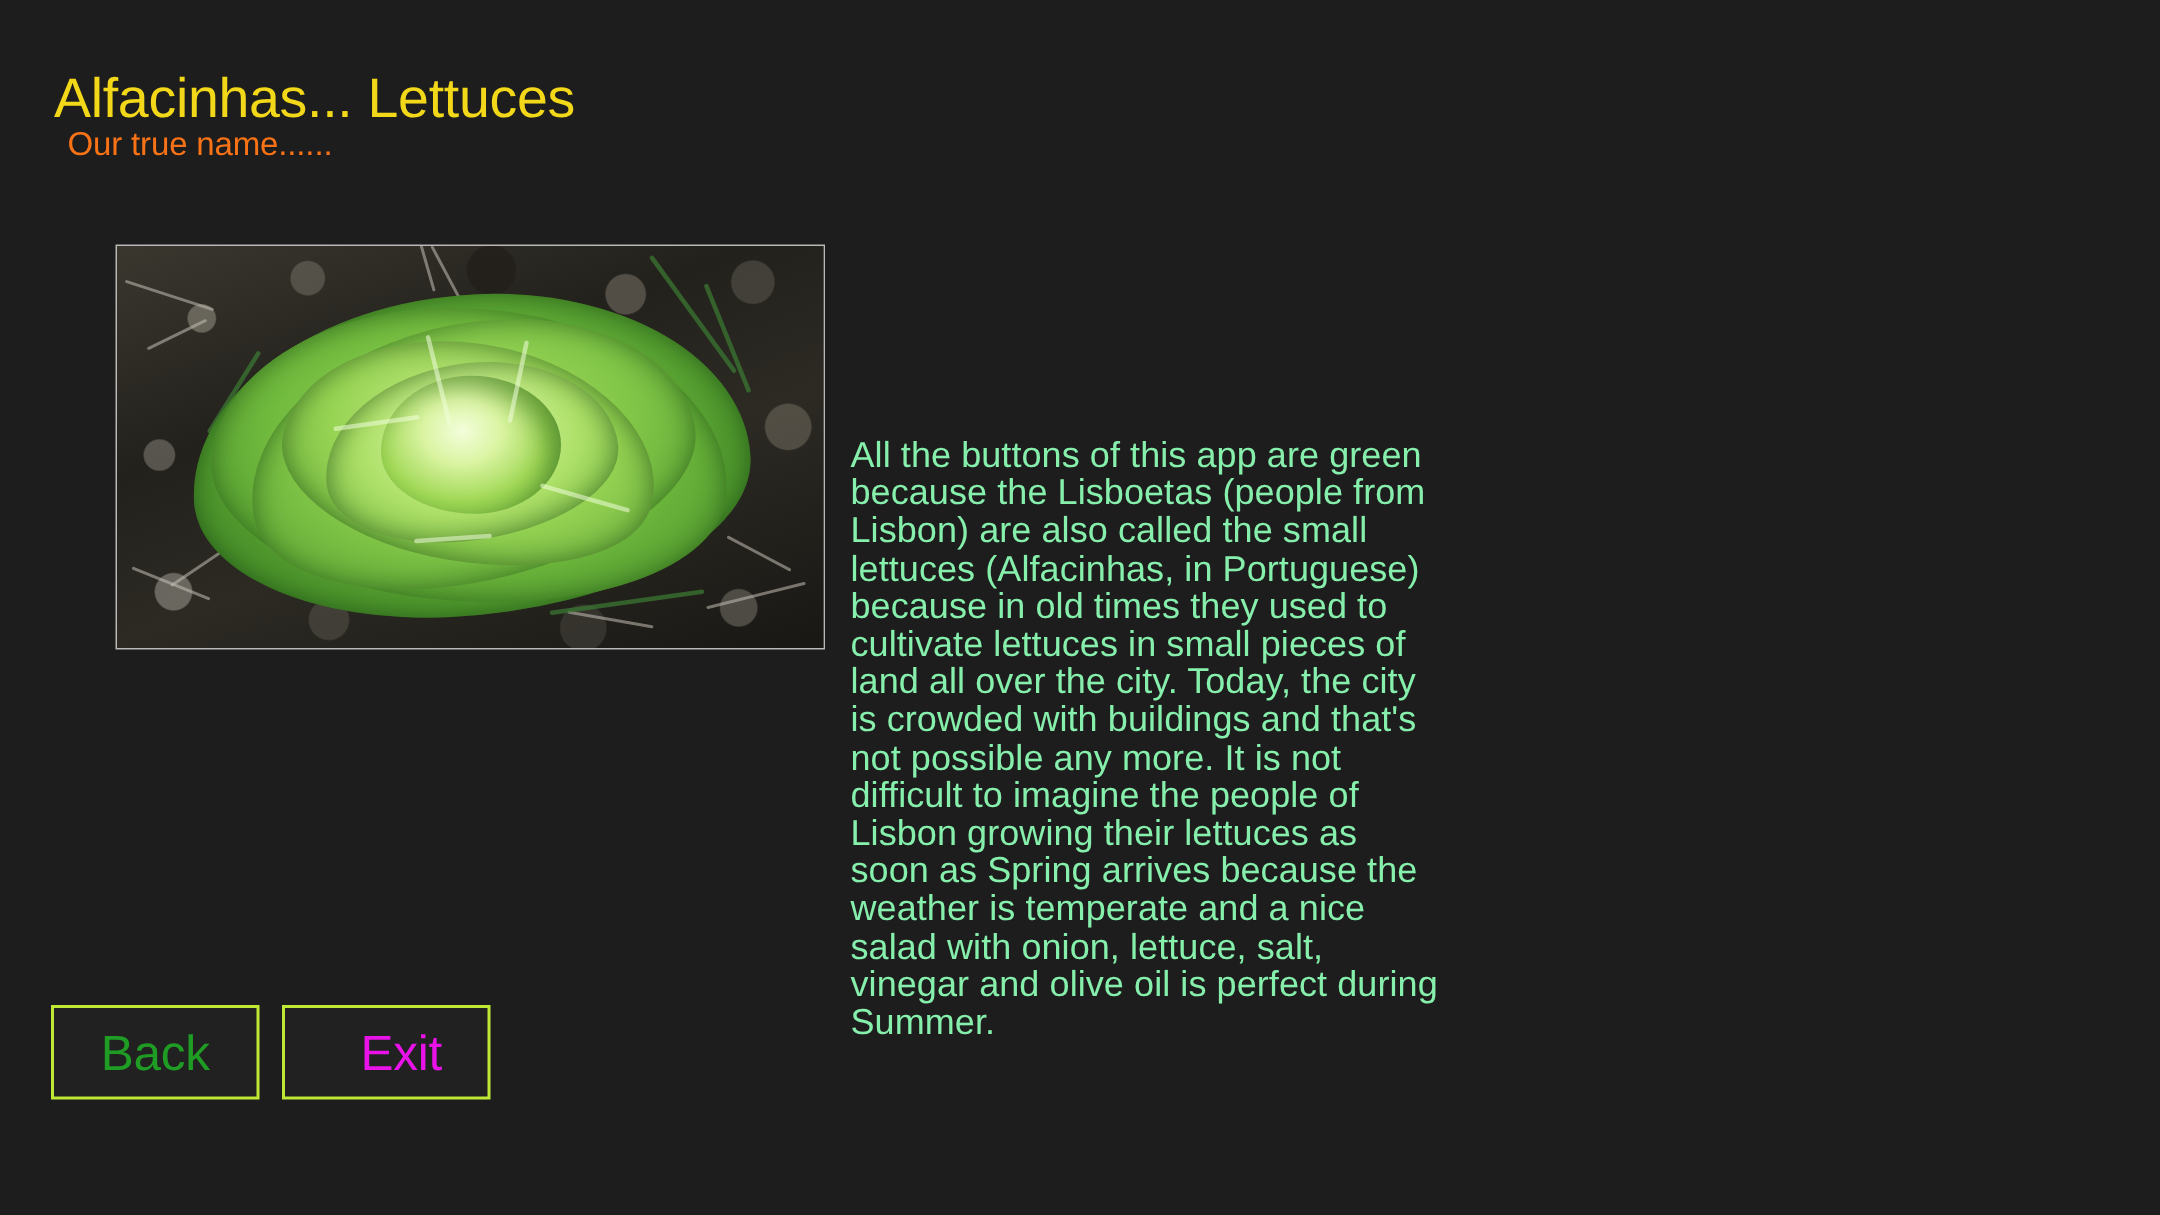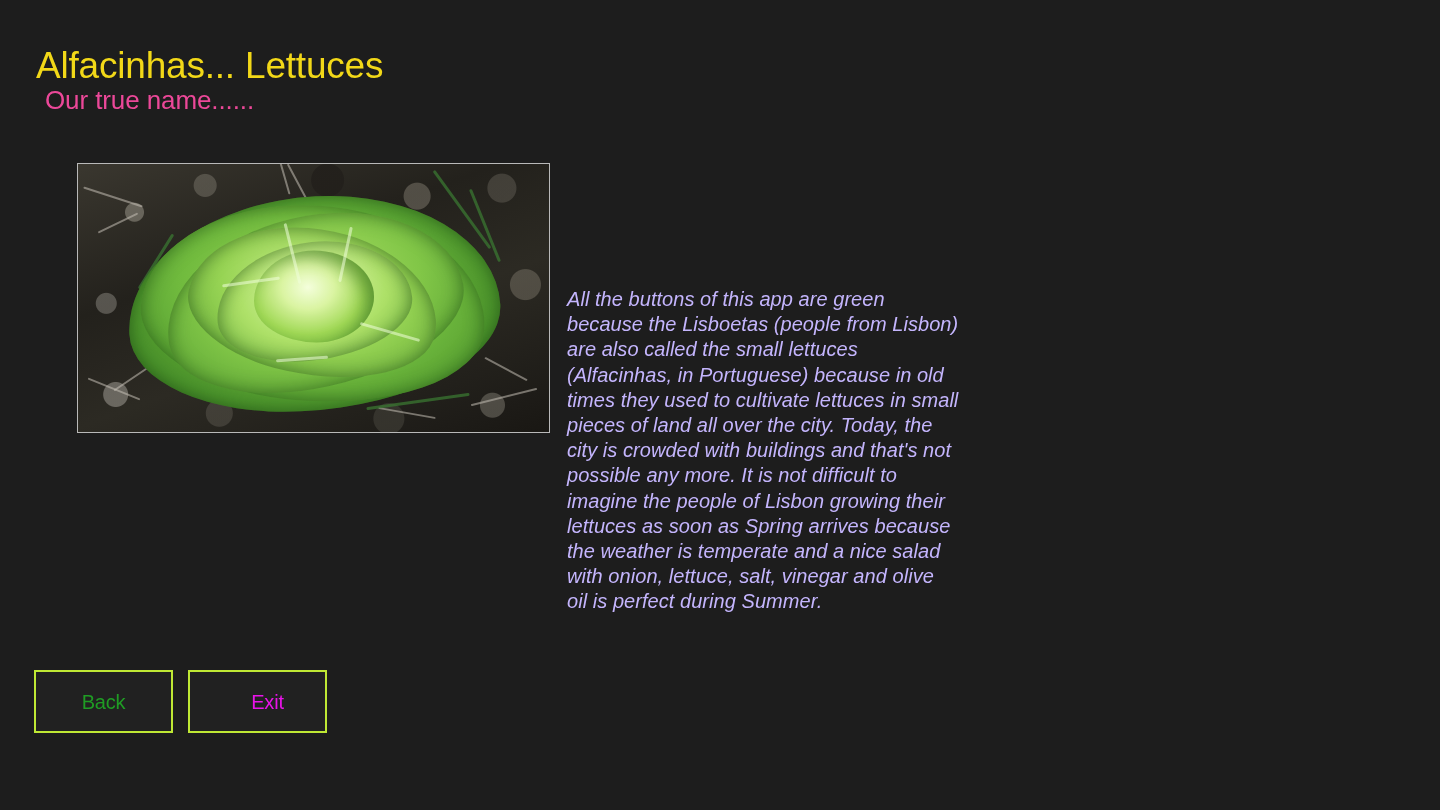--- a/index.html
+++ b/index.html
@@ -38,25 +38,25 @@
     line-height: 46px;
     font-weight: 400;
     letter-spacing: -0.2px;
     color: #f2d818;
     white-space: nowrap;
   }
   .page-subtitle {
     position: absolute;
     left: 45px;
     top: 62px;
-    font-size: 26px;
+    font-size: 22px;
     line-height: 32px;
     font-weight: 400;
     letter-spacing: -0.1px;
-    color: #ec4899;
+    color: #f97316;
     white-space: nowrap;
   }
 
   
   .photo-frame {
     position: absolute;
     left: 37px;
     top: 147px;
     width: 473px;
     height: 270px;
@@ -129,26 +129,25 @@
     background: rgba(238,255,215,0.55);
     border-radius: 2px;
   }
 
   
   .body-copy {
     position: absolute;
     left: 567px;
     top: 267px;
     width: 392px;
-    font-size: 20px;
+    font-size: 24px;
     line-height: 25.2px;
     font-weight: 400;
-    color: #c4b5fd;
+    color: #86efac;
     letter-spacing: 0.05px;
-    font-style: italic;
   }
 
   
   .button-bar {
     position: absolute;
     left: 34px;
     top: 670px;
     display: flex;
     gap: 15px;
   }
@@ -159,21 +158,21 @@
     border: 2px solid #bfe834;
     background: #212121;
     display: flex;
     align-items: center;
     justify-content: center;
     cursor: pointer;
     padding: 0;
     font-family: "Liberation Sans", sans-serif;
   }
   .app-button .btn-label {
-    font-size: 20px;
+    font-size: 33px;
     line-height: 30px;
     font-weight: 400;
     letter-spacing: -0.2px;
   }
   .app-button.back .btn-label { color: #1f9c24; }
   .app-button.exit .btn-label { color: #e913e9; margin-left: 20px; }
 </style>
 </head>
 <body>
 

